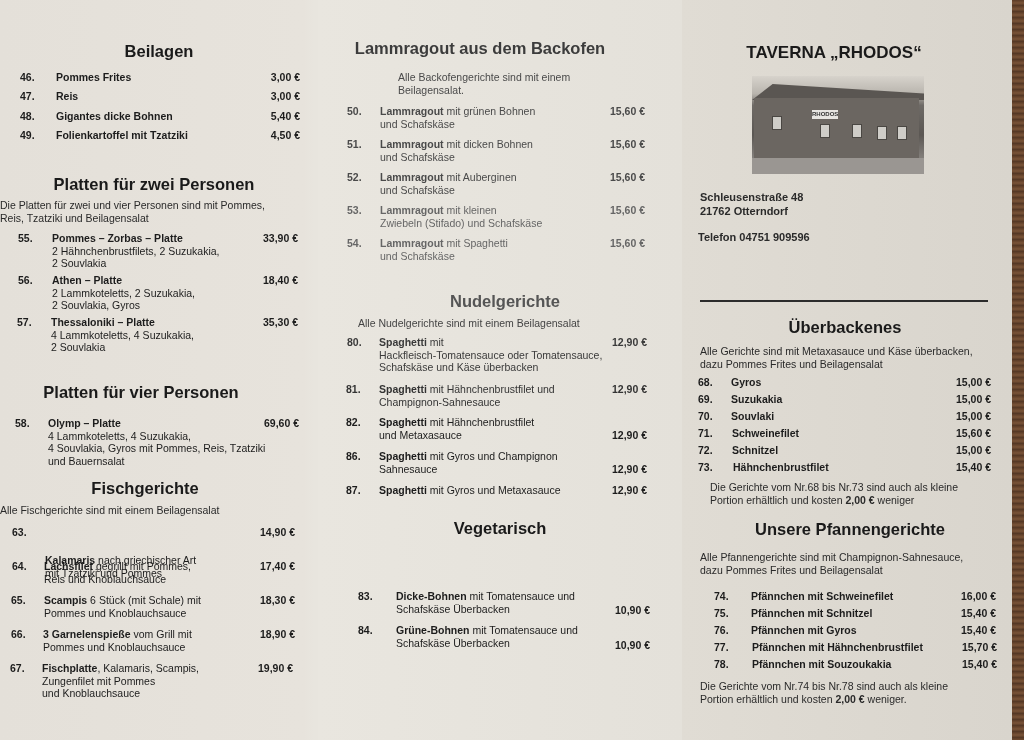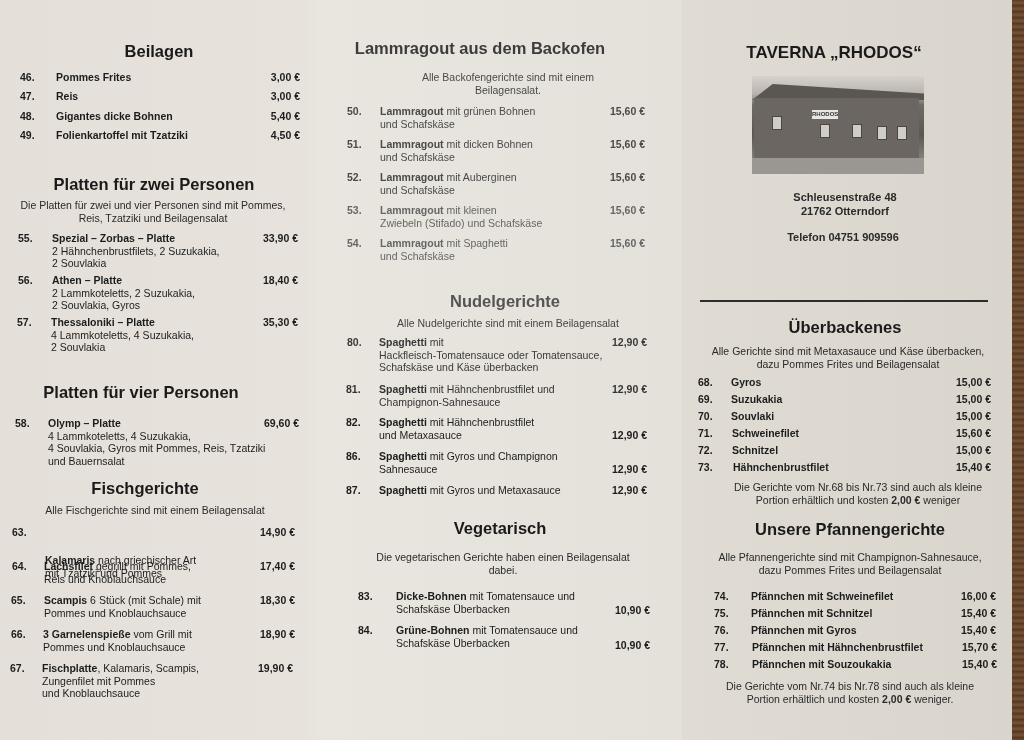--- a/index.html
+++ b/index.html
@@ -26,21 +26,21 @@
   .p1 { left: 0; width: 318px; }
   .p2 { left: 318px; width: 364px; background: linear-gradient(90deg, #e9e6df, #e4e1da); }
   .p3 { left: 682px; width: 330px; background: linear-gradient(90deg, #e0dcd4, #d9d5cd); }
   .fold { position: absolute; top: 0; width: 1px; height: 740px; background: rgba(150,140,130,0.35); }
 
   h2 {
     font-size: 16.5px; font-weight: bold; text-align: center;
     position: absolute; left: 0; right: 0; color: #1a1a1a;
   }
   .note {
-    position: absolute; font-size: 10.5px; text-align: center; line-height: 13px; color: #2a2a2a;
+    position: absolute; font-size: 10.5px; line-height: 13px; color: #2a2a2a;
   }
   .row { position: absolute; font-size: 10.5px; line-height: 12.5px; }
   .row .num { position: absolute; left: 0; top: 0; font-weight: bold; }
   .row .name { position: absolute; top: 0; }
   .row .name b { font-weight: bold; }
   .row .desc { display: block; font-weight: normal; }
   .row .price { position: absolute; top: 0; font-weight: bold; text-align: right; white-space: nowrap; }
   .bold-line { font-weight: bold; }
 
   .lamm { color: #3a3a3a; }
@@ -92,21 +92,21 @@
     </div>
 
     <h2 style="top:175px; left:-10px;">Platten für zwei Personen</h2>
     <div class="note" style="left:0; width:306px; top:199px;">
       <div>Die Platten für zwei und vier Personen sind mit Pommes,</div>
       <div>Reis, Tzatziki und Beilagensalat</div>
     </div>
     <div class="row" style="left:18px; top:232px; width:280px;">
       <span class="num">55.</span>
       <span class="name" style="left:34px;">
-        <b>Spezial – Zorbas – Platte</b>
+        <b>Pommes – Zorbas – Platte</b>
         <span class="desc">2 Hähnchenbrustfilets, 2 Suzukakia,</span>
         <span class="desc">2 Souvlakia</span>
       </span>
       <span class="price" style="right:0;">33,90 €</span>
     </div>
     <div class="row" style="left:18px; top:274px; width:280px;">
       <span class="num">56.</span>
       <span class="name" style="left:34px;">
         <b>Athen – Platte</b>
         <span class="desc">2 Lammkoteletts, 2 Suzukakia,</span>
@@ -270,24 +270,20 @@
     </div>
     <div class="row" style="left:28px; top:484px; width:301px;">
       <span class="num">87.</span>
       <span class="name" style="left:33px;">
         <b>Spaghetti</b><span> mit Gyros und Metaxasauce</span>
       </span>
       <span class="price" style="right:0;">12,90 €</span>
     </div>
 
     <h2 style="top:519px; left:0;">Vegetarisch</h2>
-    <div class="note" style="left:40px; width:290px; top:551px;">
-      <div>Die vegetarischen Gerichte haben einen Beilagensalat</div>
-      <div>dabei.</div>
-    </div>
     <div class="row" style="left:40px; top:590px; width:292px;">
       <span class="num">83.</span>
       <span class="name" style="left:38px;">
         <b>Dicke-Bohnen</b><span> mit Tomatensauce und</span>
         <span class="desc">Schafskäse Überbacken</span>
       </span>
       <span class="price" style="right:0; top:14px;">10,90 €</span>
     </div>
     <div class="row" style="left:40px; top:624px; width:292px;">
       <span class="num">84.</span>

